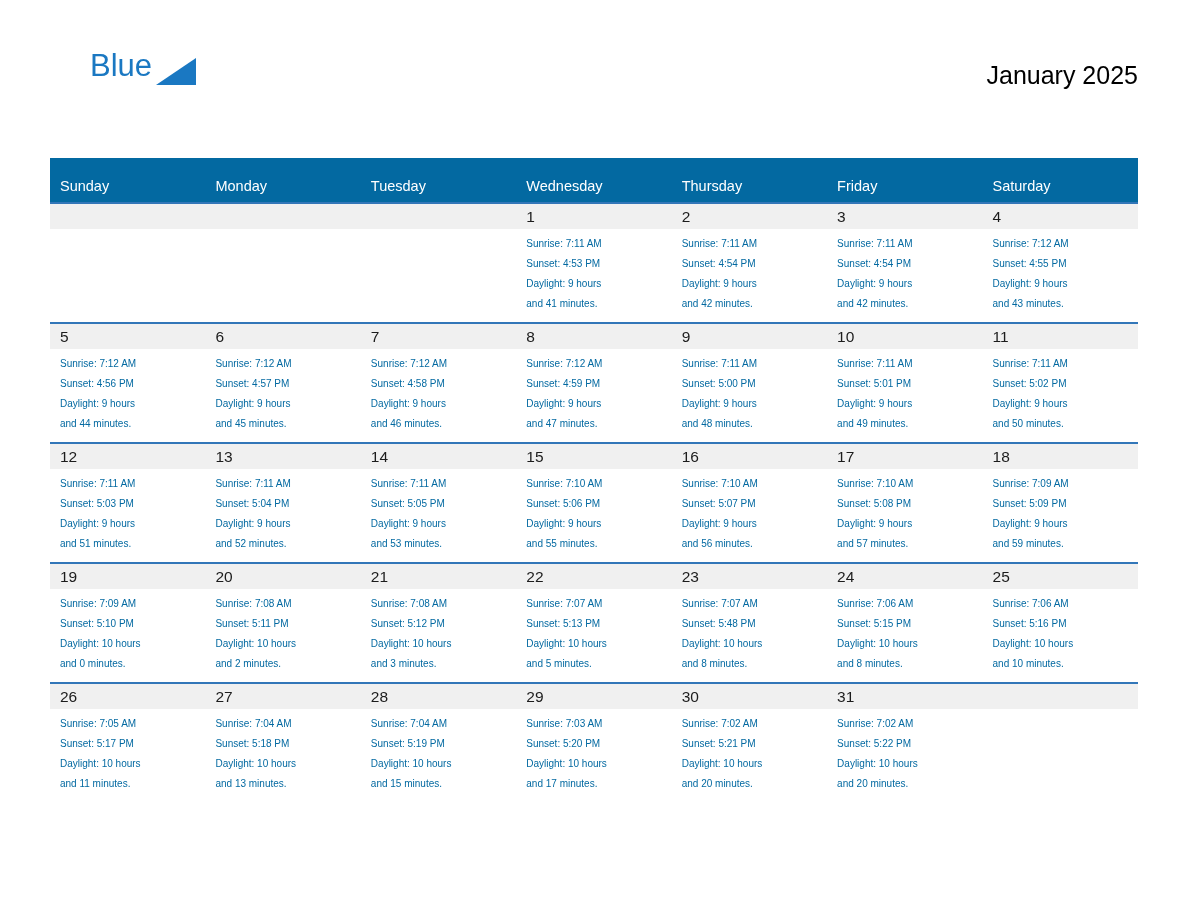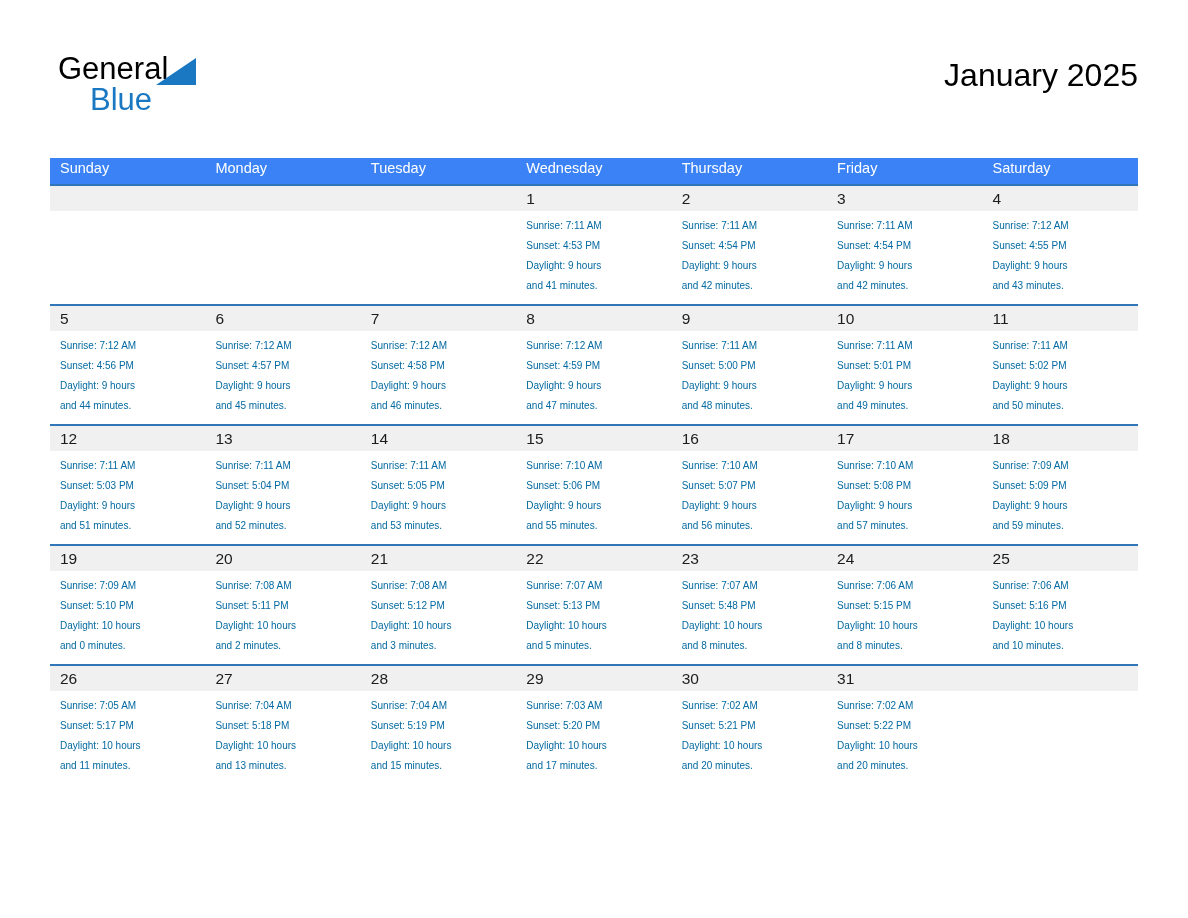--- a/index.html
+++ b/index.html
@@ -65,21 +65,21 @@
     height: 0;
     border-top: 0 solid transparent;
     border-left: 40px solid transparent;
     border-bottom: 27px solid #1a78c2;
   }
 
   .title {
     position: absolute;
     right: 0;
     top: 8px;
-    font-size: 32px;
+    font-size: 25px;
     line-height: 46px;
     color: #000000;
     text-align: right;
     white-space: nowrap;
   }
   .subtitle {
     position: absolute;
     right: 0;
     top: 62px;
     font-size: 22px;
@@ -93,26 +93,26 @@
   .calendar {
     position: absolute;
     left: 50px;
     top: 158px;
     width: 1088px;
     border-collapse: collapse;
     table-layout: fixed;
   }
 
   .calendar th {
-    background: #3b82f6;
+    background: #0369a1;
     color: #ffffff;
     font-size: 14.5px;
     font-weight: normal;
     text-align: left;
-    padding: 2px 0 8px 10px;
+    padding: 20px 0 8px 10px;
     height: 16px;
     line-height: 16px;
     border: none;
   }
 
   .calendar td {
     width: 155.4px;
     vertical-align: top;
     padding: 0;
     border: none;
@@ -156,21 +156,20 @@
   }
 </style>
 </head>
 <body>
 
 <div class="page">
 
   <div class="header">
 
     <div class="brand">
-      <span class="brand-line1">General</span>
       <span class="brand-tri"></span>
       <span class="brand-line2">Blue</span>
     </div>
 
     <div class="title">January 2025</div>
   </div>
 
   <table class="calendar">
     <thead>
       <tr>

